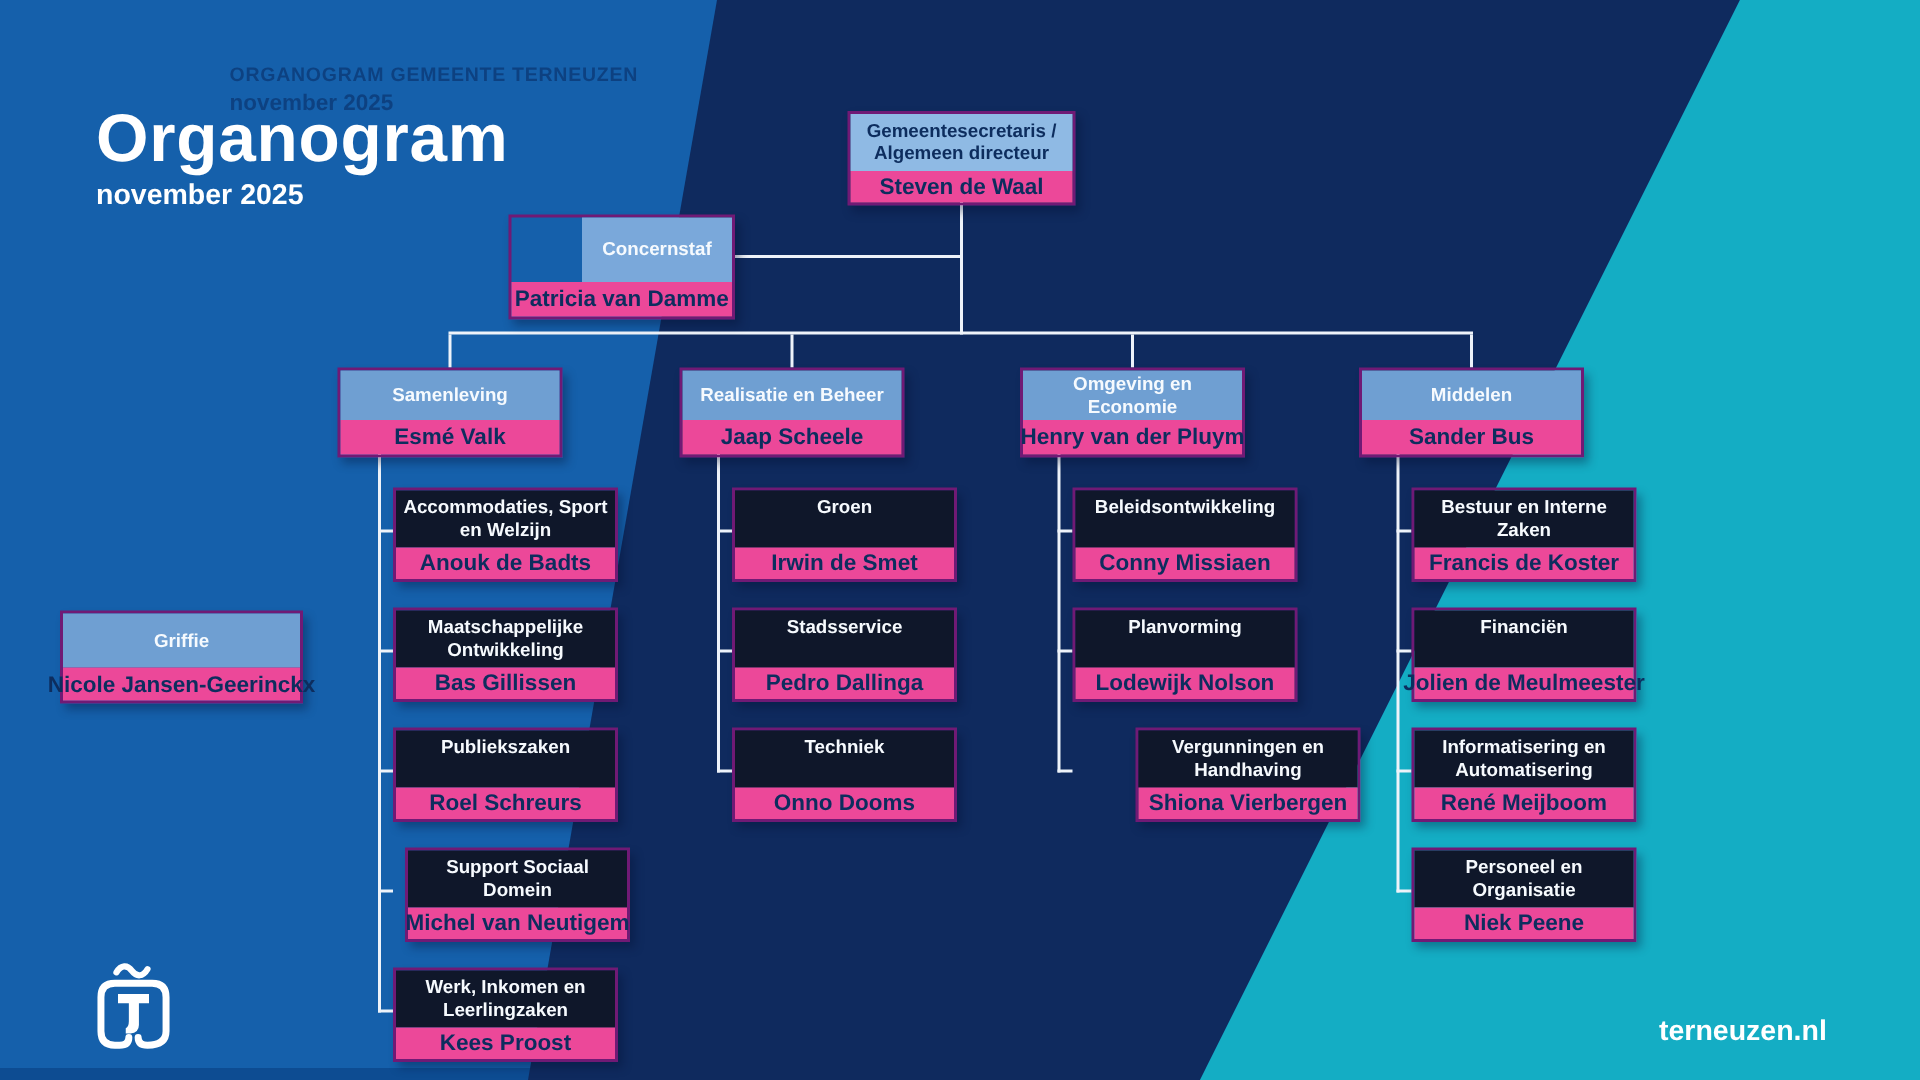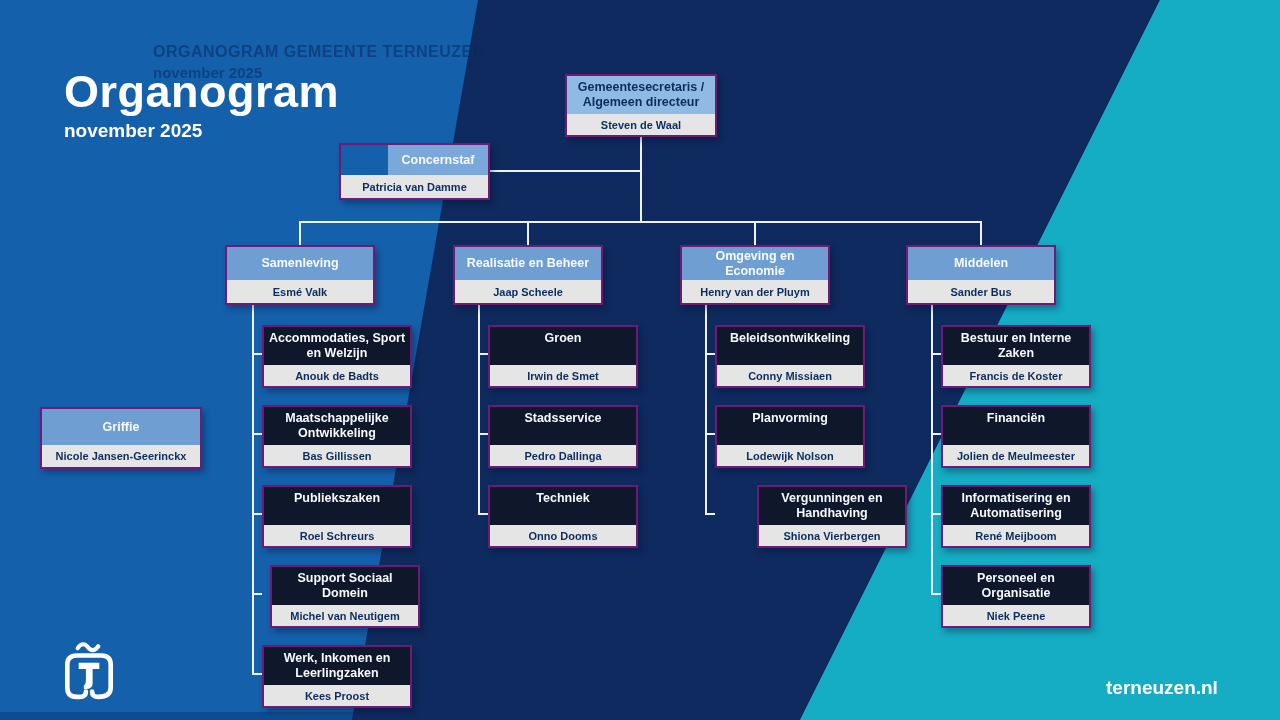--- a/index.html
+++ b/index.html
@@ -6,39 +6,39 @@
   #stage{position:relative;width:1280px;height:720px;overflow:hidden;
          font-family:"Liberation Sans","DejaVu Sans",sans-serif;}
   .bg{position:absolute;inset:0;}
   .bg-blue{background:#1560ab;z-index:0;}
   .strip{position:absolute;left:0;top:712px;width:1280px;height:8px;background:#0d4c92;z-index:1;}
   .bg-navy{background:#0f2a5e;z-index:2;clip-path:polygon(478px 0,1160px 0,800px 720px,352px 720px);}
   .bg-teal{background:#14adc4;z-index:3;clip-path:polygon(1160px 0,1280px 0,1280px 720px,800px 720px);}
 
   .ghost{position:absolute;left:153px;top:42px;z-index:4;color:rgba(8,40,95,.55);
          font-weight:bold;line-height:1.3;}
-  .ghost .g1{font-size:16px;letter-spacing:.5px;}
+  .ghost .g1{font-size:13px;letter-spacing:.5px;}
   .ghost .g2{font-size:15px;}
 
   .titleblock{position:absolute;left:64px;top:66px;z-index:5;color:#fff;}
   .titleblock h1{margin:0;font-size:45px;font-weight:bold;letter-spacing:.5px;}
   .titleblock .sub{font-size:19px;font-weight:bold;margin-top:2px;}
 
   .line{position:absolute;background:#eef3fa;z-index:4;}
 
   .box{position:absolute;z-index:5;width:150px;box-sizing:border-box;
        border:2px solid #701a75;box-shadow:3px 4px 6px rgba(3,15,45,.35);}
   .bhead{color:#f6fafe;font-size:12.5px;font-weight:600;line-height:1.18;text-align:center;}
   .flexcent{display:flex;align-items:center;justify-content:center;padding:0 3px;}
   .top-head{height:38px;background:#8fbae4;color:#0d2d5e;font-weight:bold;}
-  .staff-head{height:30px;background:#7aa8da;margin-left:47px;}
+  .staff-head{height:43px;background:#7aa8da;margin-left:47px;}
   .griffie-head{height:36px;background:#6f9fd2;}
   .col-head{height:33px;background:#6f9fd2;}
   .sub-head{height:38px;background:#0f172a;padding:4px 3px 0 3px;box-sizing:border-box;}
-  .bname{background:#e5e5e5;color:#0d2d5e;font-size:11px;font-weight:600;
+  .bname{background:#ec4899;color:#0d2d5e;font-size:15px;font-weight:600;
          display:flex;align-items:center;justify-content:center;white-space:nowrap;}
   .nm21{height:21px;} .nm22{height:22px;} .nm23{height:23px;}
 
   .logo{position:absolute;left:62px;top:641px;z-index:5;}
   .site{position:absolute;left:1106px;top:677px;z-index:5;color:#fff;
         font-size:19px;font-weight:bold;}
 </style>
 </head>
 <body>
 

